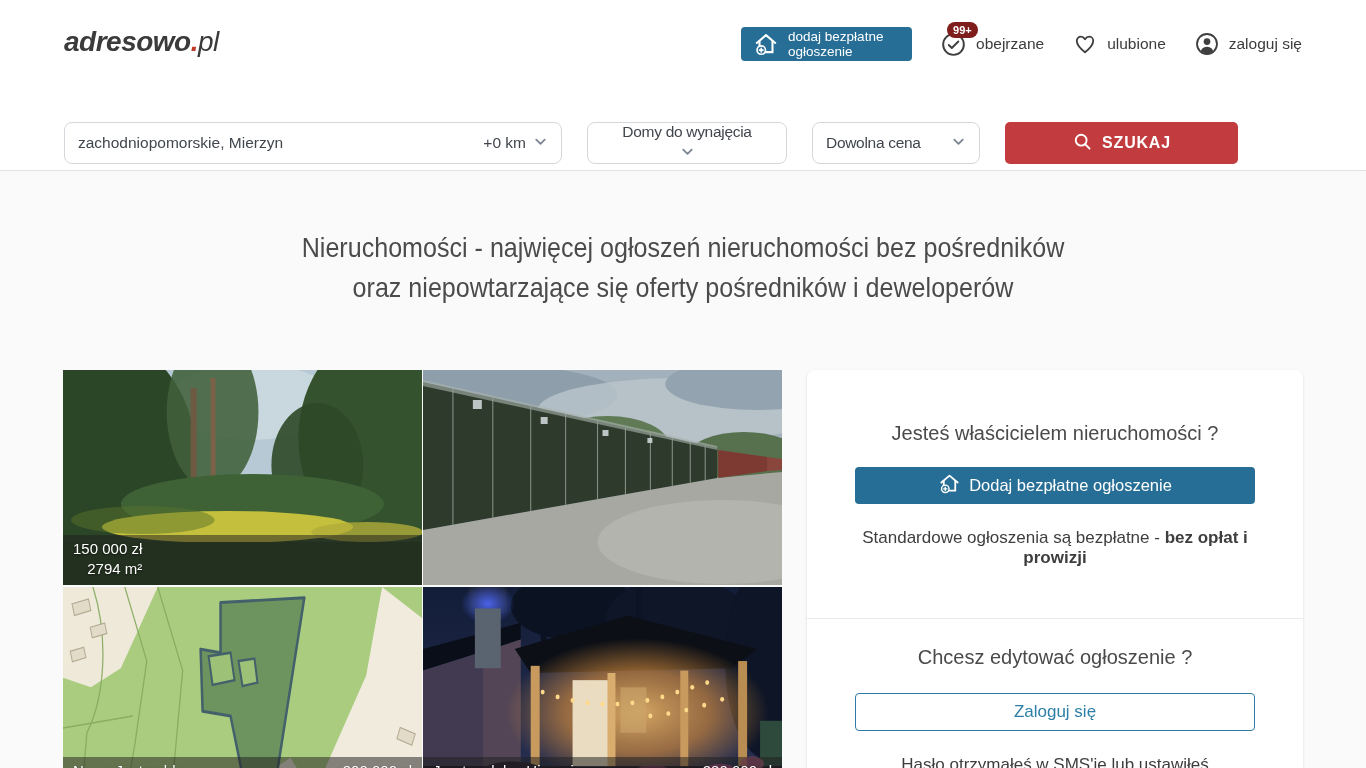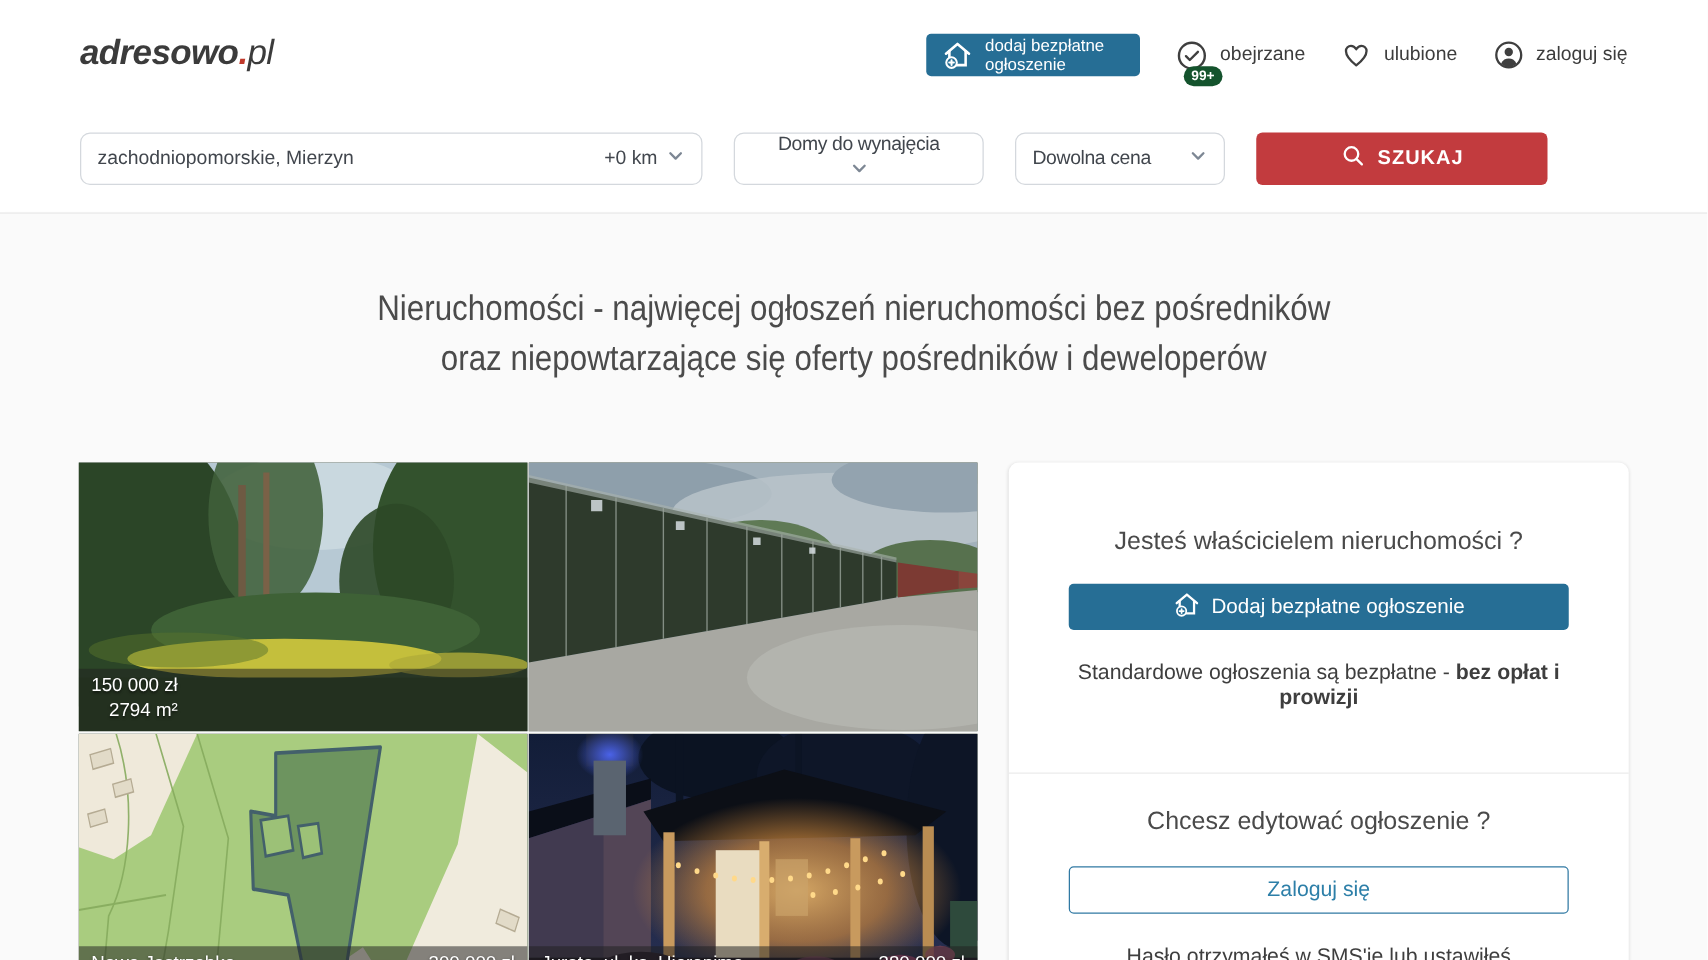--- a/index.html
+++ b/index.html
@@ -13,25 +13,25 @@
   .logo .brand-main { font-weight:700; color:#3b3b3b; }
   .logo .brand-dot { font-weight:700; color:#c0392b; }
   .logo .brand-tld { font-weight:400; color:#3b3b3b; }
 
   .header-actions { position:absolute; top:0; right:64px; height:88px; display:flex; align-items:center; gap:28px; }
   .btn-header-add { display:flex; align-items:center; gap:9px; background:#266e95; border:none; border-radius:4px;
        color:#fff; padding:6px 12px; height:34px; cursor:pointer; font-family:inherit; }
   .btn-header-add .lbl { font-size:13.5px; line-height:15px; text-align:left; width:112px; }
   .nav-item { display:flex; align-items:center; gap:9px; font-size:15.5px; color:#3c3c3c; cursor:pointer; }
   .icon-wrap { position:relative; display:inline-flex; }
-  .badge { position:absolute; top:-9px; left:7px; background:#14532d; color:#fff; font-size:11px; font-weight:700;
-       padding:1px 6px; border-radius:9px; line-height:14px;margin-top:31px; }
-
-  
-  .search-row { position:absolute; top:106px; left:64px; width:1174px; height:42px; display:flex; gap:25px; }
+  .badge { position:absolute; top:-9px; left:7px; background:#7f1d1d; color:#fff; font-size:11px; font-weight:700;
+       padding:1px 6px; border-radius:9px; line-height:14px; }
+
+  
+  .search-row { position:absolute; top:122px; left:64px; width:1174px; height:42px; display:flex; gap:25px; }
   .field { background:#fff; border:1px solid #d4d8dd; border-radius:8px; height:42px; display:flex; align-items:center;
        padding:0 13px; font-size:15.5px; color:#41464d; cursor:pointer; }
   .location-field { width:498px; }
   .location-field .radius { margin-left:auto; display:flex; align-items:center; gap:7px; color:#41464d; }
   .select-type { width:200px; justify-content:space-between; letter-spacing:-0.3px;flex-direction:column; }
   .select-price { width:168px; justify-content:space-between; letter-spacing:-0.3px; }
   .btn-search { flex:1; background:#c23b3e; color:#fff; border:none; border-radius:5px; font-weight:700;
        font-size:16px; letter-spacing:0.8px; display:flex; align-items:center; justify-content:center; gap:9px;
        cursor:pointer; font-family:inherit; }
 

